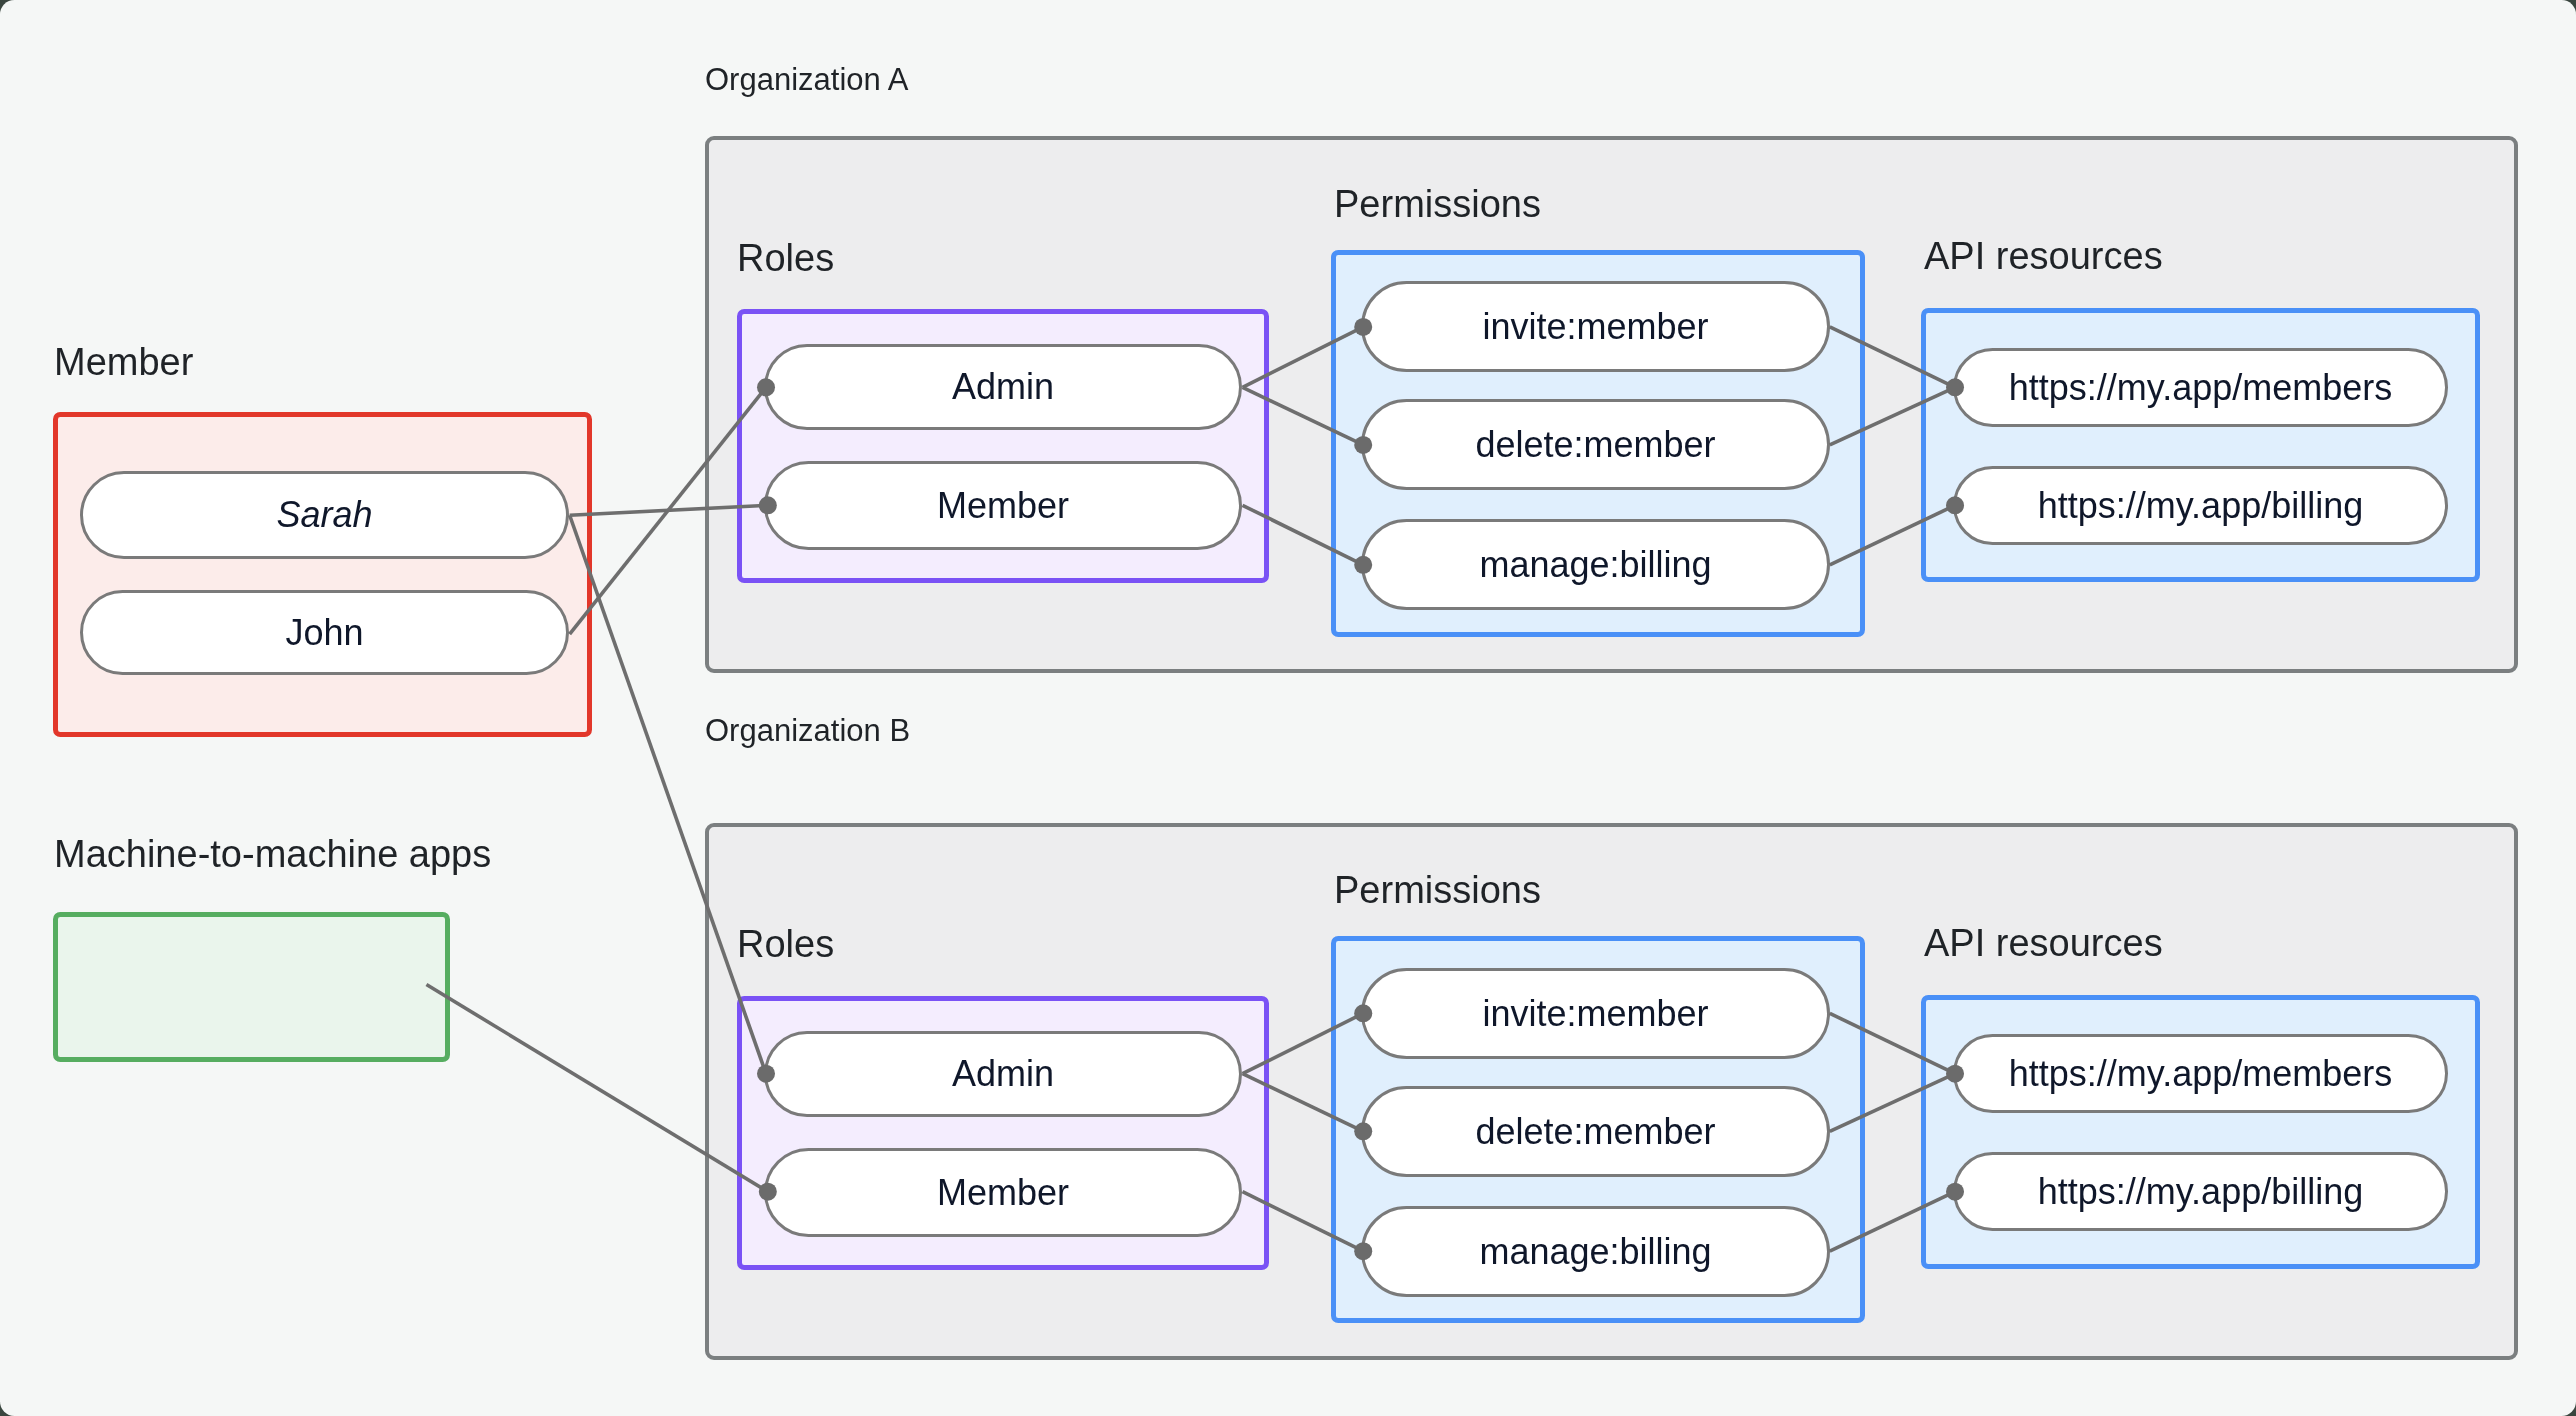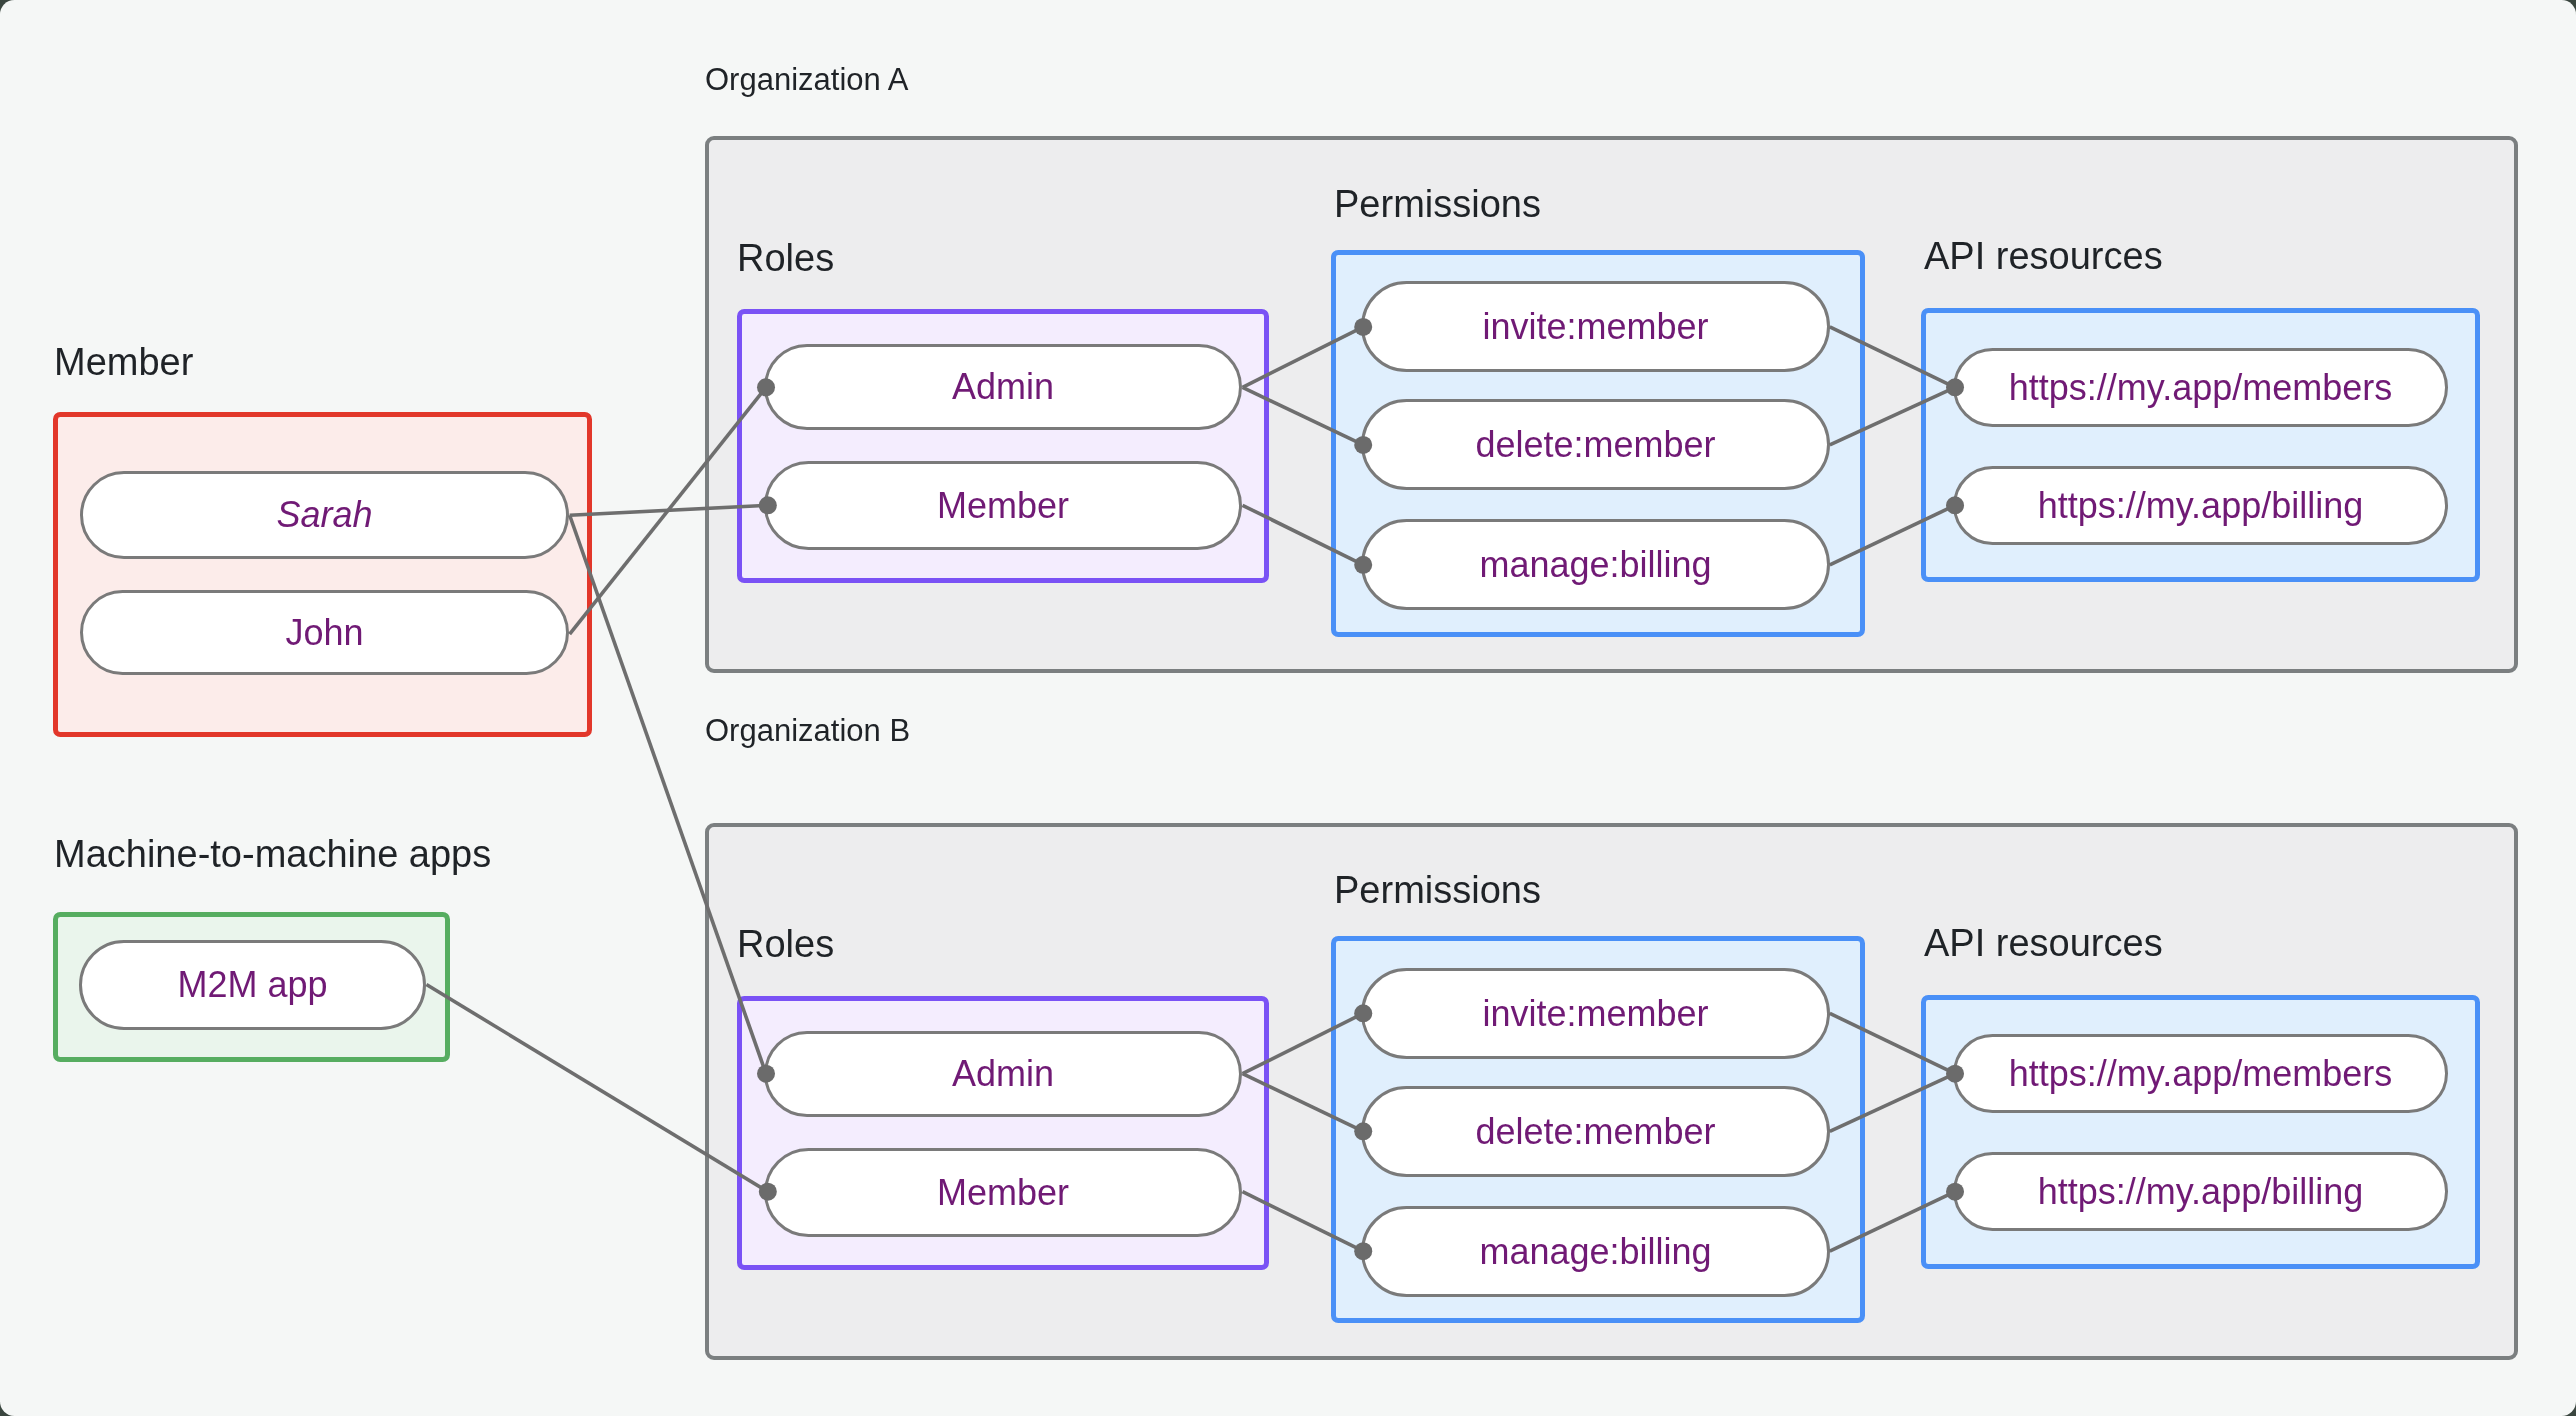--- a/index.html
+++ b/index.html
@@ -45,21 +45,21 @@
   .blue-box{background:#e0effd;border:5.4px solid #4a90f7;}
   .pill{
     background:#ffffff;
     border:3.6px solid #7a7a7a;
     border-radius:900px;
     box-sizing:border-box;
     display:flex;
     align-items:center;
     justify-content:center;
     font-size:36px;
-    color:#701a75;
+    color:#0f172a;
     white-space:nowrap;
   }
   svg#edges{position:absolute;left:0;top:0;pointer-events:none;}
   svg#edges line{stroke:#6e6e6e;stroke-width:4;}
   svg#edges circle{fill:#6b6b6b;}
 </style>
 </head>
 <body>
 
 <div id="canvas">
@@ -72,23 +72,20 @@
     <span>Sarah</span>
   </div>
   <div class="abs pill" style="left:80px;top:590px;width:489px;height:85px;">
     <span>John</span>
   </div>
 
   <div class="abs section-label" style="left:54px;top:834px;">Machine-to-machine apps</div>
 
   <div class="abs group-box m2m-box" style="left:53px;top:912px;width:397px;height:150px;"></div>
 
-  <div class="abs pill" style="left:79px;top:940px;width:347px;height:90px;">
-    <span>M2M app</span>
-  </div>
 
   <div class="abs org-title" style="left:705px;top:63px;">Organization A</div>
 
   <div class="abs org-box" style="left:705px;top:136px;width:1813px;height:537px;"></div>
 
   <div class="abs section-label" style="left:737px;top:238px;">Roles</div>
   <div class="abs group-box roles-box" style="left:737px;top:309px;width:532px;height:274px;"></div>
   <div class="abs pill" style="left:764px;top:344px;width:478px;height:86px;">
     <span>Admin</span>
   </div>

